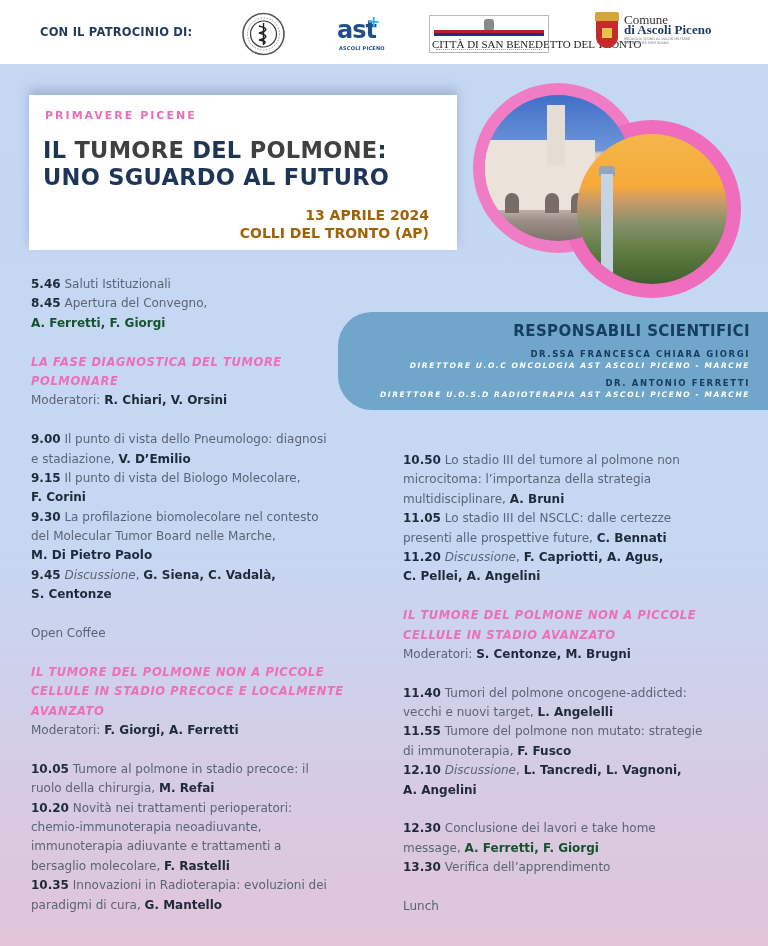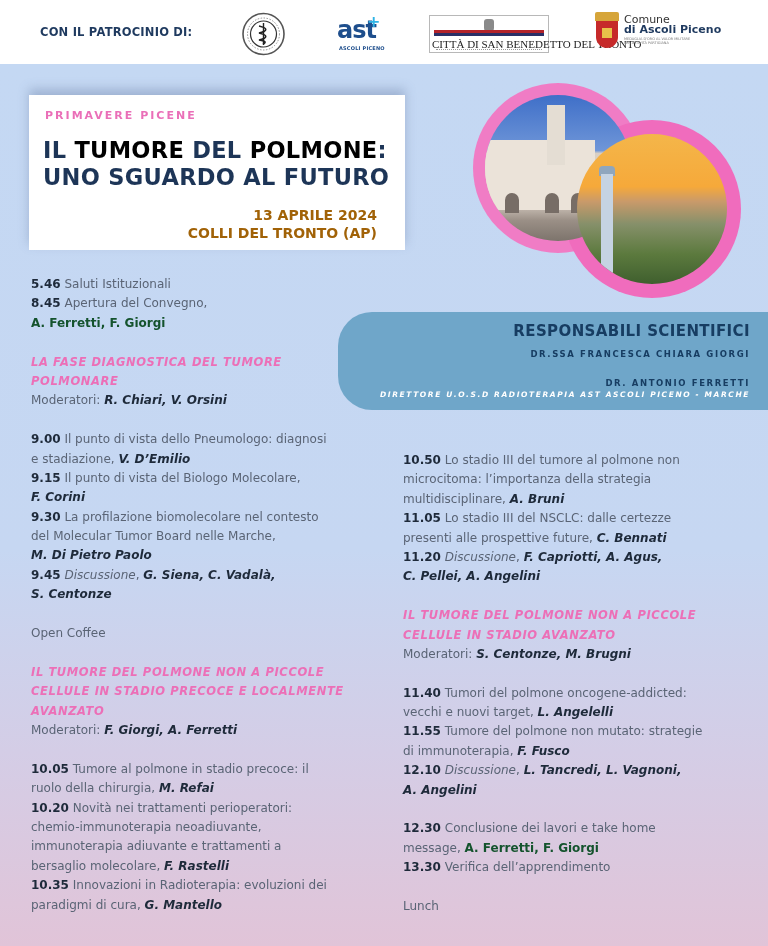--- a/index.html
+++ b/index.html
@@ -47,42 +47,42 @@
   .logo-ap .crown {
     position: absolute; left: 2px; top: 0; width: 24px; height: 9px;
     background: #d6a53a; border-radius: 2px 2px 0 0;
   }
   .logo-ap .shield {
     position: absolute; left: 3px; top: 9px; width: 22px; height: 27px;
     background: #c62a2a; border-radius: 0 0 11px 11px;
   }
   .logo-ap .tower { position: absolute; left: 9px; top: 16px; width: 10px; height: 10px; background: #e8c24a; }
   .logo-ap .ap-title {
-    position: absolute; left: 31px; top: 3px; font-size: 11px; color: #333; line-height: 10px; white-space: nowrap;
+    position: absolute; left: 31px; top: 3px; font-size: 13px; color: #333; line-height: 10px; white-space: nowrap; font-family: Liberation Serif, serif;
   }
   .logo-ap .ap-title b { color: #1f3a5f; font-weight: bold; }
   .logo-ap .ap-sub { position: absolute; left: 31px; top: 25px; font-size: 3.5px; color: #777; line-height: 4px; width: 70px; }
 
   .poster {
     position: absolute; left: 0; top: 64px; width: 768px; height: 882px;
     background: linear-gradient(180deg, #c4d8f3 0%, #c6d7f2 55%, #d4cde6 78%, #e1c4d8 100%);
   }
   .title-card {
-    position: absolute; left: 29px; top: 95px; width: 376px; height: 155px;
+    position: absolute; left: 29px; top: 95px; width: 428px; height: 155px;
     background: #ffffff; box-shadow: 0 -6px 10px rgba(90,110,150,0.35);
   }
   .kicker {
     position: absolute; left: 16px; top: 14px; font-size: 11px; font-weight: bold;
     color: #ea6fb8; letter-spacing: 2px;
   }
   .headline {
     position: absolute; left: 14px; top: 42px; font-size: 22.5px; font-weight: bold;
     color: #1d3557; line-height: 27px; white-space: nowrap; letter-spacing: 0.3px;
   }
-  .headline .pink { color: #000000; }
+  .headline .pink { color: #404040; }
   .date-loc {
     position: absolute; right: 28px; top: 111px; text-align: right;
     font-size: 14px; font-weight: bold; color: #a16207; line-height: 18px;
   }
 
   .circles { position: absolute; left: 473px; top: 83px; width: 270px; height: 225px; }
   .circle-ring {
     position: absolute; border-radius: 50%; background: #f07cc5;
   }
   .c1 { left: 0px; top: 0px; width: 170px; height: 170px; }
@@ -118,21 +118,21 @@
     position: absolute; right: 18px; font-size: 7.5px; font-weight: bold; font-style: italic;
     color: #ffffff; letter-spacing: 1.6px; white-space: nowrap;
   }
 
   .col { position: absolute; font-size: 12px; line-height: 19.4px; color: #5a6475; }
   .col-left { left: 31px; top: 275px; width: 345px; }
   .col-right { left: 403px; top: 451px; width: 360px; }
   .line { white-space: nowrap; height: 19.4px; }
   .gap { height: 19.4px; }
   .t { font-weight: bold; color: #1e2a3a; }
-  .n { font-weight: bold; font-style: italic; color: #1e2a3a; }
+  .n { font-weight: bold; color: #1e2a3a; }
   .nb { font-weight: bold; color: #14532d; }
   .it { font-style: italic; }
   .sec { font-weight: bold; font-style: italic; color: #ec6fb7; letter-spacing: 0.6px; font-size: 11.5px; }
 </style>
 </head>
 <body>
 
 <div class="topbar">
   <div class="patronage-label">CON IL PATROCINIO DI:</div>
 
@@ -198,20 +198,21 @@
   </div>
   <div class="photo2">
     <div class="lighthouse-top"></div>
     <div class="lighthouse"></div>
   </div>
 </div>
 
 <div class="resp-box">
   <div class="resp-title">RESPONSABILI SCIENTIFICI</div>
   <div class="resp-name" style="top:37px">DR.SSA FRANCESCA CHIARA GIORGI</div>
+  <div class="resp-role" style="top:49px">DIRETTORE U.O.C ONCOLOGIA AST ASCOLI PICENO - MARCHE</div>
   <div class="resp-name" style="top:66px">DR. ANTONIO FERRETTI</div>
   <div class="resp-role" style="top:78px">DIRETTORE U.O.S.D RADIOTERAPIA AST ASCOLI PICENO - MARCHE</div>
 </div>
 
 <div class="col col-left">
   <div class="line"><span class="t">5.46</span><span> Saluti Istituzionali</span></div>
   <div class="line"><span class="t">8.45</span><span> Apertura del Convegno,</span></div>
   <div class="line"><span class="nb">A. Ferretti, F. Giorgi</span></div>
   <div class="gap"></div>
   <div class="line sec">LA FASE DIAGNOSTICA DEL TUMORE</div>

